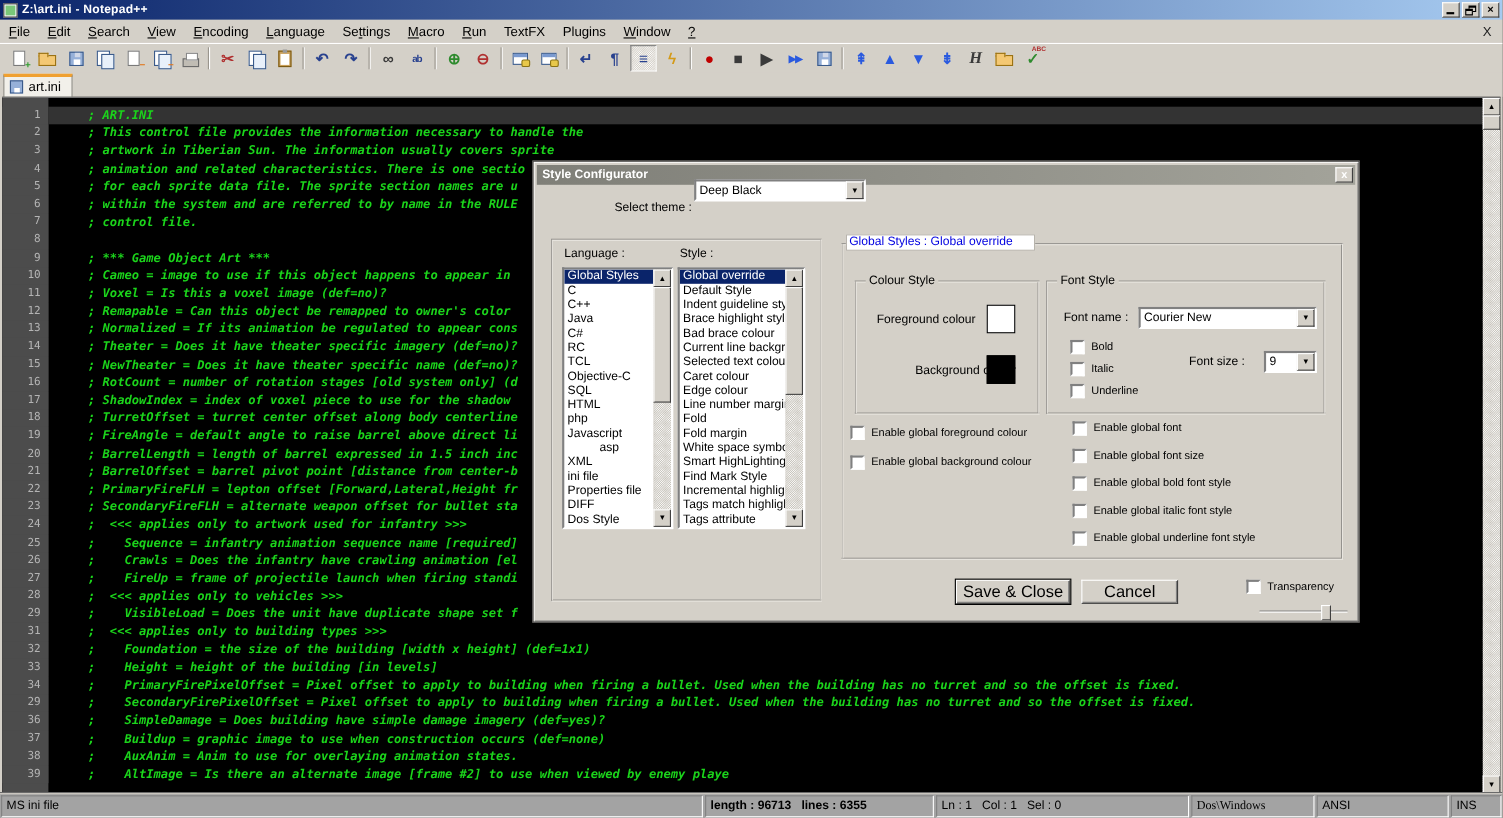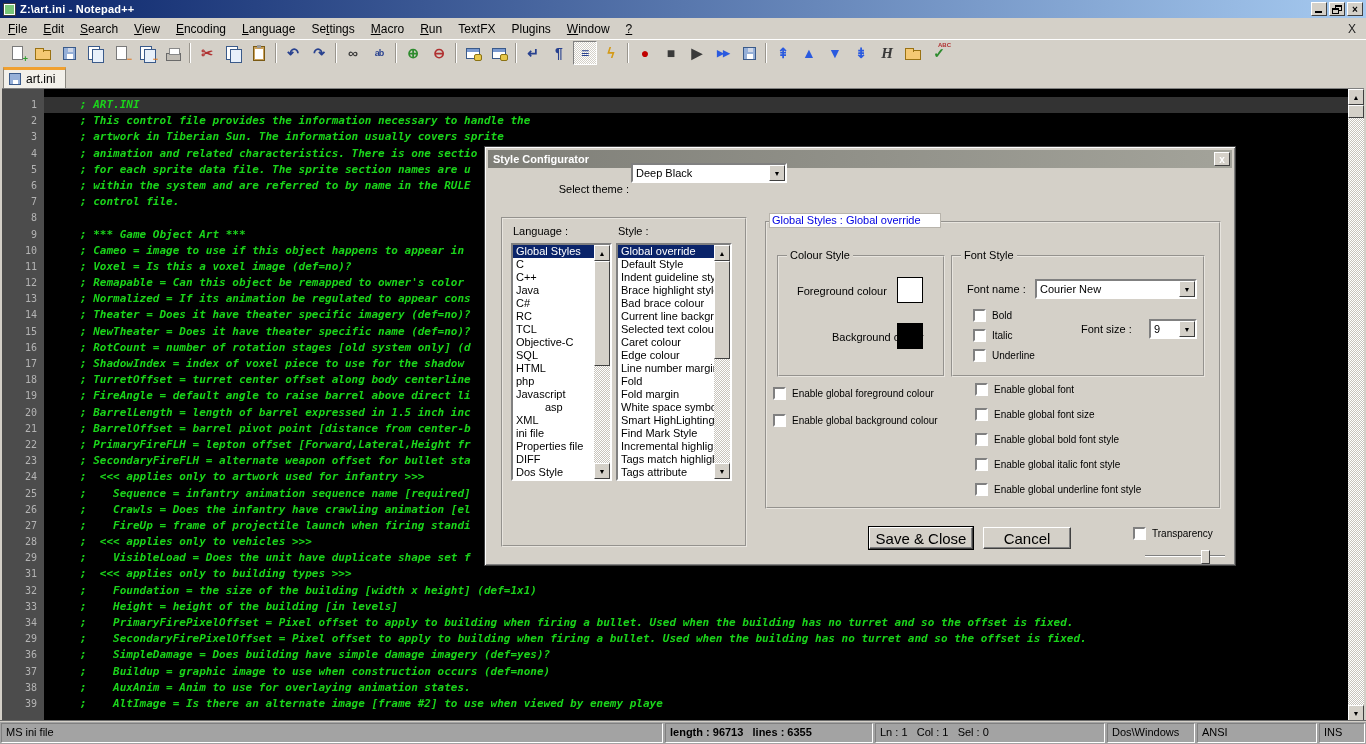--- a/index.html
+++ b/index.html
@@ -485,18 +485,18 @@
     <div class="slider-track" style="left:660px;top:408px;">
       <span class="slider-thumb" style="left:56px;top:-6px;"></span>
     </div>
   </div>
 
   <div class="statusline"></div>
   <div class="statusbar">
     <span class="sfield" style="flex:1;">MS ini file</span>
     <span class="sfield" style="width:208px;font-weight:bold;">length : 96713   lines : 6355</span>
     <span class="sfield" style="width:230px;">Ln : 1   Col : 1   Sel : 0</span>
-    <span class="sfield" style="width:88px;">Dos\Windows</span>
+    <span class="sfield" style="width:112px;font-family:Liberation Serif, serif;">Dos\Windows</span>
     <span class="sfield" style="width:120px;">ANSI</span>
     <span class="sfield" style="width:46px;">INS</span>
   </div>
 
 </div>
 
 </body></html>

